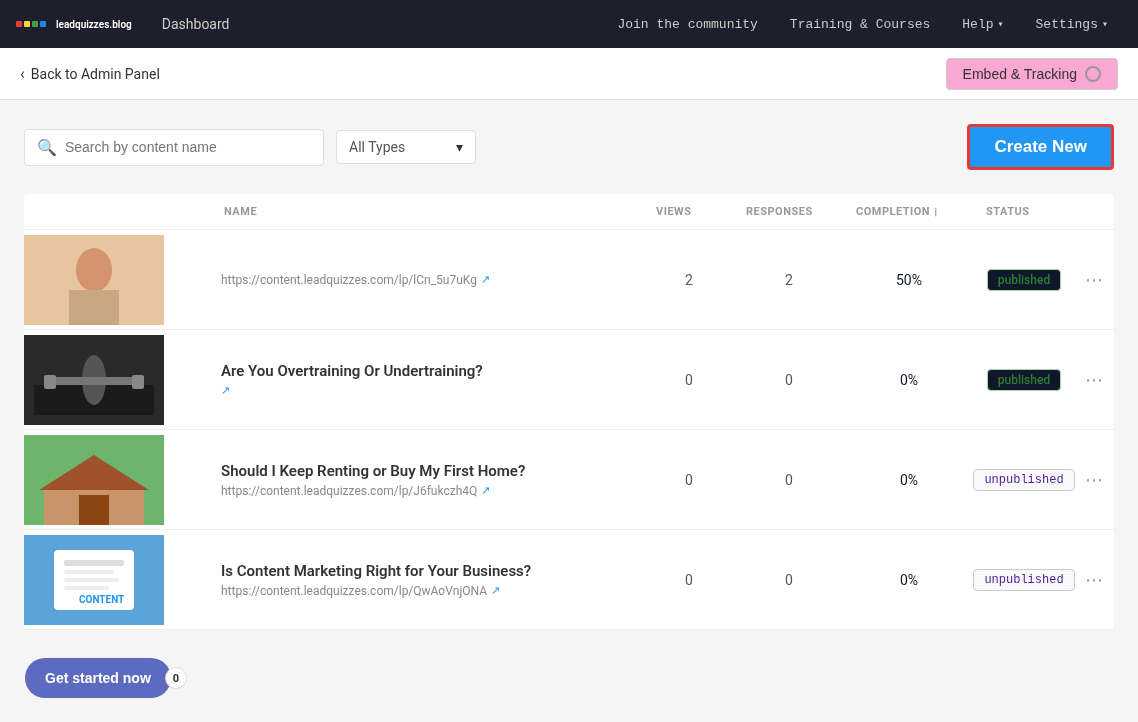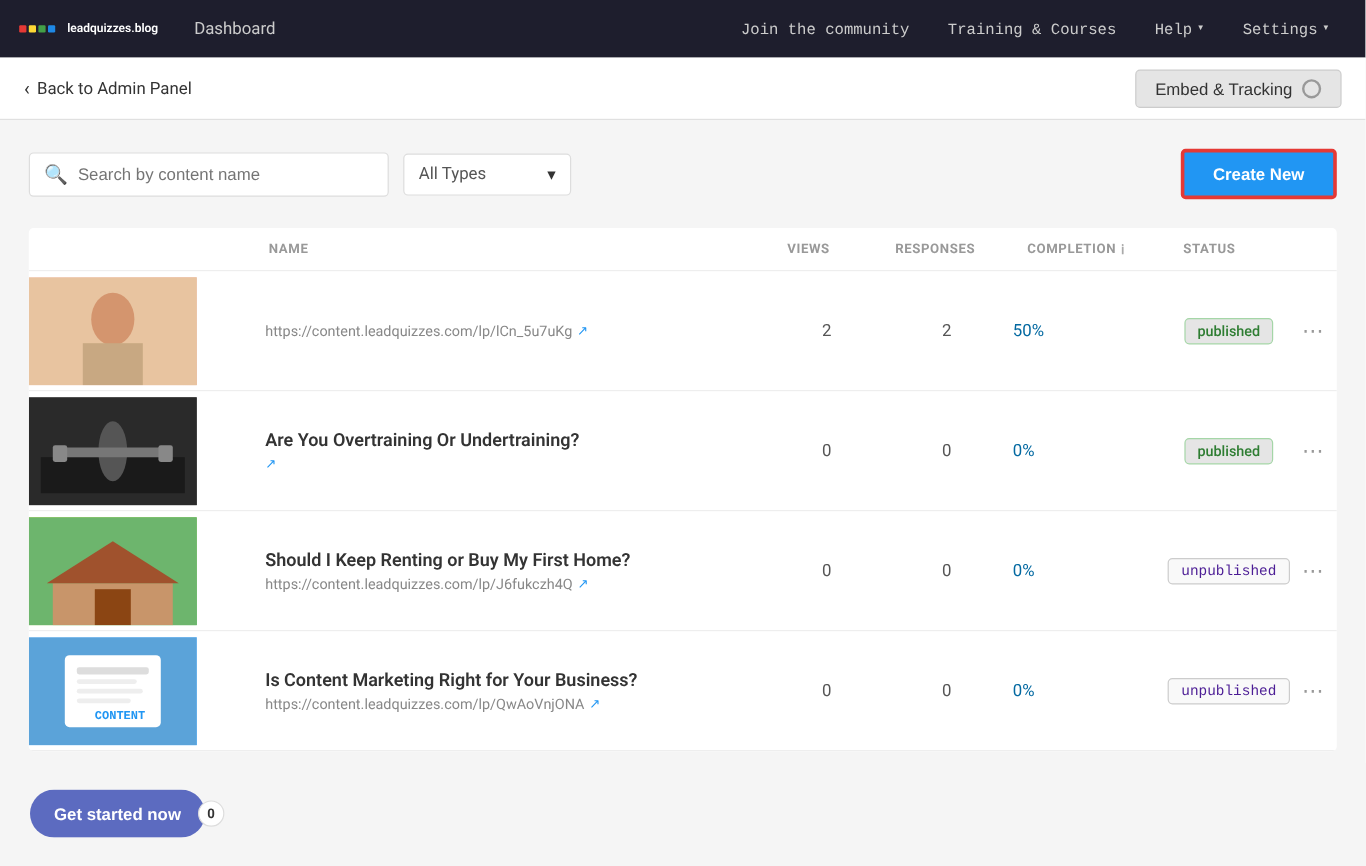--- a/index.html
+++ b/index.html
@@ -49,21 +49,21 @@
       padding: 0 20px;
       justify-content: space-between;
     }
     .back-link {
       display: flex; align-items: center; gap: 6px; color: #333; font-size: 14px; cursor: pointer;
     }
     .back-arrow { font-size: 16px; }
     .embed-tracking-btn {
       display: flex; align-items: flex-end; gap: 8px;
       border: 1px solid #ccc; border-radius: 4px; padding: 7px 16px;
-      font-size: 14px; background: #e5e5e5; cursor: pointer; color: #333;
+      font-size: 14px; background: #f9a8d4; cursor: pointer; color: #333;
     }
     .circle-icon {
       width: 16px; height: 16px; border: 2px solid #999; border-radius: 50%;
     }
 
     
     .main {
       padding: 24px 24px;
       background: #f5f5f5;
       min-height: calc(100vh - 100px);
@@ -79,52 +79,52 @@
     .search-icon { color: #2196F3; margin-right: 8px; font-size: 16px; }
     .search-input {
       border: none; outline: none; font-size: 14px; color: #999; width: 100%;
     }
     .type-select {
       display: flex; align-items: center; background: #fff; border: 1px solid #ddd; border-radius: 4px; padding: 8px 12px; gap: 24px; cursor: pointer; min-width: 140px;
     }
     .type-label { color: #555; font-size: 14px; flex: 1; }
     .create-new-btn {
       margin-left: auto;
-      background: #2196F3; color: #fff; border: 3px solid #e53935; border-radius: 4px; padding: 10px 24px; font-size: 14px; font-weight: 600; cursor: pointer;
+      background: #2196F3; color: #fff; border: 3px solid #e53935; border-radius: 4px; padding: 10px 24px; font-size: 17px; font-weight: 600; cursor: pointer;
     }
 
     
     .content-table { width: 100%; background: #fff; border-radius: 4px; overflow: hidden; }
     .table-header {
       display: grid; grid-template-columns: 185px 1fr 90px 110px 130px 100px 40px;
       padding: 10px 0; border-bottom: 1px solid #eee;
     }
     .th {
       font-size: 11px; font-weight: 700; color: #999; text-transform: uppercase; letter-spacing: 0.5px; padding: 0 12px; display: flex; align-items: center; gap: 4px;
     }
     .th.name-col { grid-column: 1/3; padding-left: 200px; }
 
     .table-row {
       display: grid; grid-template-columns: 185px 1fr 90px 110px 130px 100px 40px;
       border-bottom: 1px solid #eee; align-items: center; min-height: 100px;
     }
     .row-thumb {
-      width: 140px; height: 90px; object-fit: cover; background: #ccc; overflow: hidden; font-family: Liberation Mono, monospace;
+      width: 140px; height: 90px; object-fit: cover; background: #ccc; overflow: hidden;
     }
     .row-info { padding: 0 12px; }
     .row-title { font-size: 15px; font-weight: 600; color: #333; margin-bottom: 4px; }
     .row-url { font-size: 12px; color: #888; display: flex; align-items: center; gap: 4px; }
     .ext-link { font-size: 11px; color: #2196F3; }
     .row-num { text-align: center; font-size: 14px; color: #555; }
-    .row-completion { text-align: left; font-size: 14px; color: #0369a1; }
+    .row-completion { text-align: center; font-size: 14px; color: #0f172a; }
     .row-status { display: flex; justify-content: center; }
     .badge {
       border: 1px solid; border-radius: 4px; padding: 3px 10px; font-size: 12px; font-weight: 500;
     }
-    .badge.published { color: #2e7d32; border-color: #a5d6a7; background: #e5e5e5; }
+    .badge.published { color: #2e7d32; border-color: #a5d6a7; background: #0f172a; }
     .badge.unpublished { color: #4c1d95; border-color: #ccc; background: #f9f9f9; font-family: Liberation Mono, monospace; }
     .row-more { display: flex; justify-content: center; cursor: pointer; font-size: 18px; color: #999; }
 
     
     .get-started-wrap {
       position: fixed; bottom: 24px; left: 25px; display: flex; align-items: center; gap: 0;
     }
     .get-started-btn {
       background: #5c6bc0; color: #fff; border: none; border-radius: 24px; padding: 12px 20px; font-size: 14px; font-weight: 600; cursor: pointer;
     }

